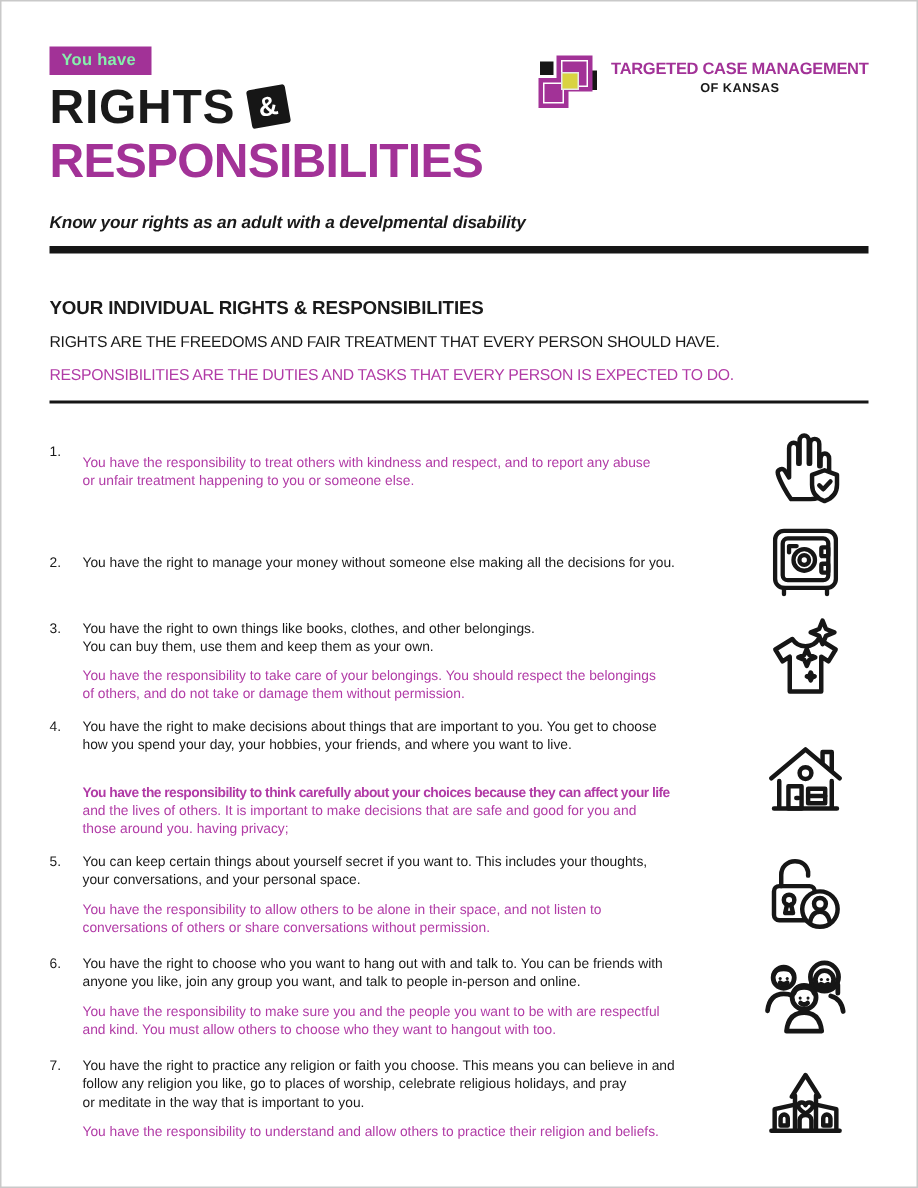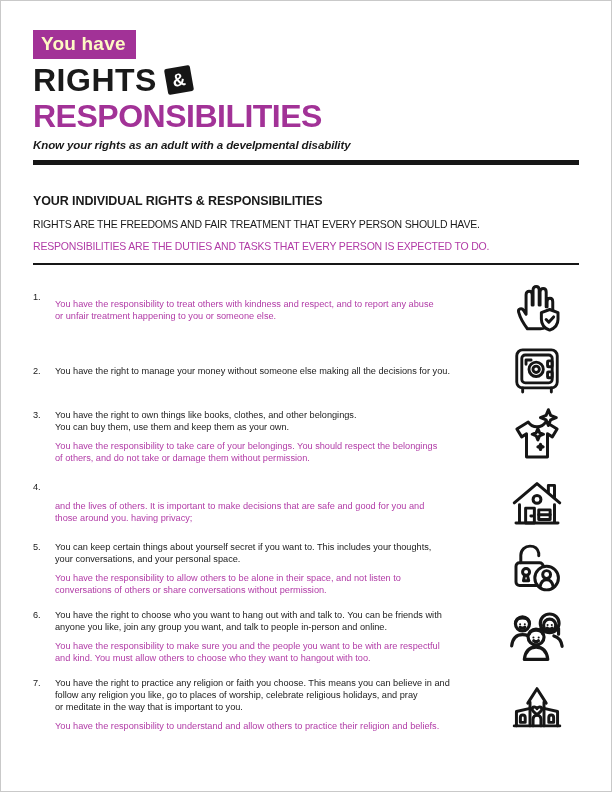--- a/index.html
+++ b/index.html
@@ -15,31 +15,31 @@
     color:var(--ink);
     position:relative;
     overflow:hidden;
     box-shadow:inset 0 0 0 1px #c9c9c9;
   }
   .page{padding:30px 33px 0 33px;}
 
   
   .header{position:relative;}
   .badge{
-    display:inline-block;background:var(--magenta);color:#fef9c3;
-    font-weight:700;font-size:19px;padding:3px 10px 4px 8px;letter-spacing:.2px;
+    display:inline-block;background:var(--magenta);color:#86efac;
+    font-weight:700;font-size:11px;padding:3px 10px 4px 8px;letter-spacing:.2px;
   }
   .title-line1{margin-top:5px;font-size:32px;font-weight:800;letter-spacing:.5px;line-height:1.05;display:flex;align-items:center;gap:9px;}
   .amp-box{
     width:26px;height:26px;background:#161616;color:#fff;border-radius:2px;
     display:inline-flex;align-items:center;justify-content:center;
     font-size:18px;font-weight:800;transform:rotate(-10deg);margin-top:-2px;
   }
   .title-line2{font-size:32px;font-weight:800;color:var(--magenta);letter-spacing:-.5px;line-height:1.1;margin-top:1px;}
-  .subtitle{font-style:italic;font-weight:700;font-size:11.5px;margin-top:5px;letter-spacing:-.1px;}
+  .subtitle{font-style:italic;font-weight:700;font-size:11.5px;margin-top:18px;letter-spacing:-.1px;}
 
   .logo{position:absolute;top:6px;right:0;display:flex;align-items:flex-start;gap:7px;}
   .logo-mark{width:42px;height:42px;position:relative;flex:0 0 auto;}
   .logo-mark div{position:absolute;}
   .sq-black-a{left:2px;top:5px;width:9px;height:9px;background:#161616;}
   .sq-black-b{left:27px;top:11px;width:13px;height:13px;background:#161616;}
   .sq-mag-big{left:13px;top:1px;width:24px;height:24px;background:var(--magenta);}
   .sq-mag-small{left:1px;top:16px;width:20px;height:20px;background:var(--magenta);}
   .sq-inner{position:absolute;inset:3px;border:1.5px solid #fff;}
   .sq-yellow{left:16px;top:12px;width:12px;height:12px;background:#d9d341;border:1.5px solid #e8e8e8;}
@@ -77,20 +77,37 @@
 
   <div class="header">
     <div class="badge">You have</div>
     <div class="title-line1">
       <span>RIGHTS</span>
       <span class="amp-box">&amp;</span>
     </div>
     <div class="title-line2">RESPONSIBILITIES</div>
     <div class="subtitle">Know your rights as an adult with a develpmental disability</div>
 
+    <div class="logo">
+      <div class="logo-mark">
+        <div class="sq-black-a"></div>
+        <div class="sq-black-b"></div>
+        <div class="sq-mag-big">
+            <div class="sq-inner"></div>
+          </div>
+        <div class="sq-mag-small">
+            <div class="sq-inner"></div>
+          </div>
+        <div class="sq-yellow"></div>
+      </div>
+      <div class="logo-text">
+        <div class="logo-line1">TARGETED CASE MANAGEMENT</div>
+        <div class="logo-line2">OF KANSAS</div>
+      </div>
+    </div>
   </div>
 
   <div class="bar-thick"></div>
 
   <div class="section-head">YOUR INDIVIDUAL RIGHTS &amp; RESPONSIBILITIES</div>
   <div class="def">RIGHTS ARE THE FREEDOMS AND FAIR TREATMENT THAT EVERY PERSON SHOULD HAVE.</div>
   <div class="def def-resp">RESPONSIBILITIES ARE THE DUTIES AND TASKS THAT EVERY PERSON IS EXPECTED TO DO.</div>
 
   <div class="bar-thin"></div>
 
@@ -149,22 +166,24 @@
         <path class="ic ic-fill" d="M33 23.5 L34.9 28.1 L39.5 30 L34.9 31.9 L33 36.5 L31.1 31.9 L26.5 30 L31.1 28.1 Z"></path>
         <path class="ic" d="M36 41.5 L36.9 43.6 L39 44.5 L36.9 45.4 L36 47.5 L35.1 45.4 L33 44.5 L35.1 43.6 Z"></path>
       </svg>
     </div>
   </div>
 
   <div class="item">
     <div class="item-body">
       <div class="num">4.</div>
       <div class="texts">
+        <div class="right-text pre">You have the right to make decisions about things that are important to you. You get to choose
+how you spend your day, your hobbies, your friends, and where you want to live.</div>
         <div class="resp-text pre">
-          <span>and the lives of others. It is important to make decisions that are safe and good for you and
+          <span class="resp-bold">You have the responsibility to think carefully about your choices because they can affect your life</span><span>and the lives of others. It is important to make decisions that are safe and good for you and
 those around you. having privacy;</span>
         </div>
       </div>
     </div>
     <div class="icon-cell">
       <svg width="56" height="56" viewBox="0 0 64 64">
         <path class="ic" d="M6 33 L32 11 L58 33"></path>
         <path class="ic" d="M45 21 V13 H52 V27"></path>
         <circle class="ic" cx="32" cy="29" r="4.5"></circle>
         <path class="ic" d="M12 35 V56 M52 35 V56 M8 56 H56"></path>

